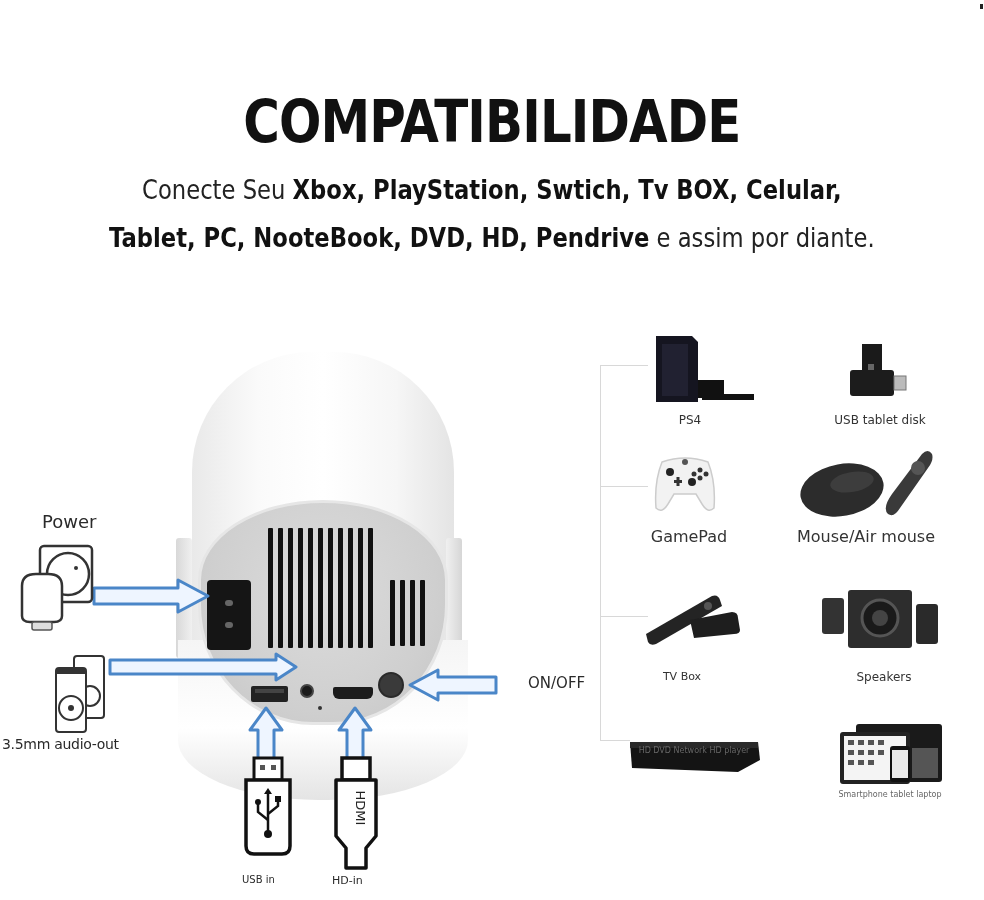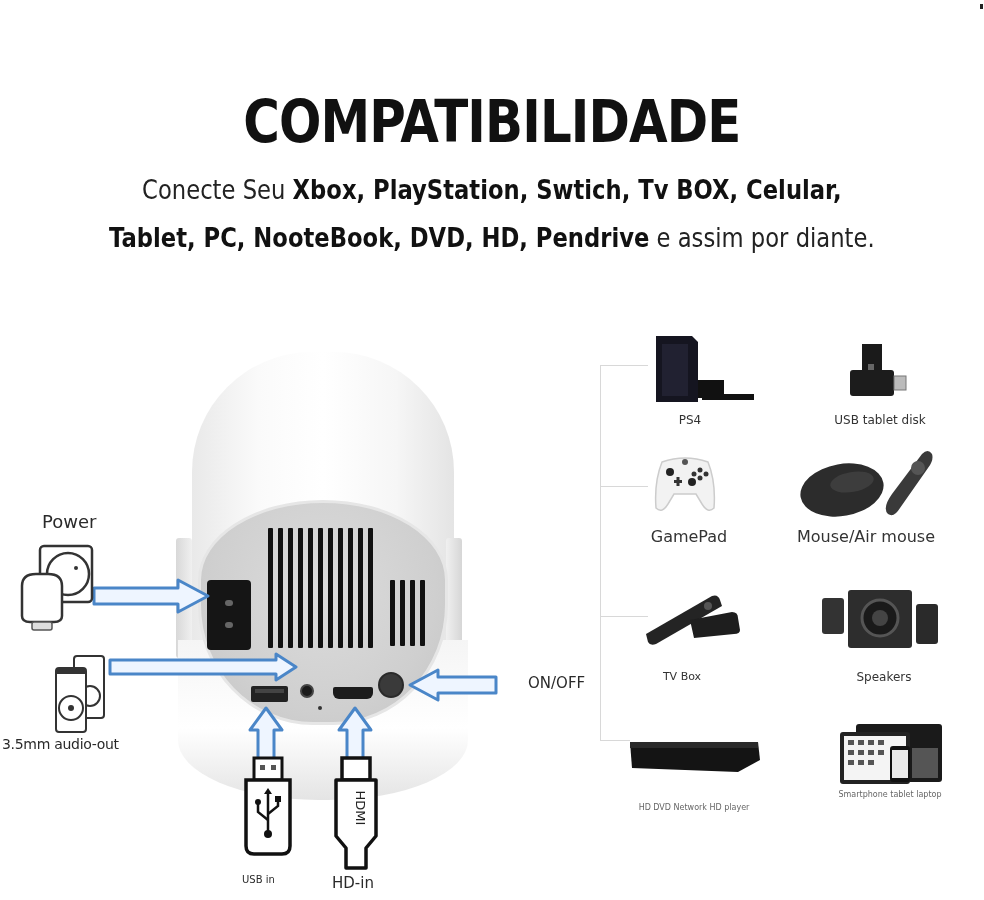--- a/index.html
+++ b/index.html
@@ -60,21 +60,21 @@
 
   
   .arrow { position: absolute; overflow: visible; }
 
   
   .lbl { position: absolute; font-family: "DejaVu Sans", sans-serif; color: #2a2a2a; white-space: nowrap; }
   .lbl-power { left: 42px; top: 511px; font-size: 18px; }
   .lbl-audio { left: 2px; top: 736px; font-size: 14px; letter-spacing: -0.3px; }
   .lbl-onoff { left: 513px; top: 674px; font-size: 15px; margin-left: 15px; }
   .lbl-usb { left: 242px; top: 874px; font-size: 10px; }
-  .lbl-hdmi { left: 332px; top: 874px; font-size: 15px; }
+  .lbl-hdmi { left: 332px; top: 874px; font-size: 11px; }
 
   
   .tree-line { position: absolute; background: #d8d8d8; }
   .device { position: absolute; }
   .device-label { position: absolute; font-family: "DejaVu Sans", sans-serif; color: #333; white-space: nowrap; text-align: center; transform: translateX(-50%); }
 </style>
 </head>
 <body>
 
 <div class="corner-dot"></div>
@@ -239,21 +239,21 @@
   <circle cx="62" cy="30" r="8" fill="#444"></circle>
   <rect x="4" y="10" width="22" height="36" rx="3" fill="#333"></rect>
   <rect x="98" y="16" width="22" height="40" rx="3" fill="#2a2a2a"></rect>
 </svg>
 <span class="device-label" style="left:884px;top:670px;font-size:12px">Speakers</span>
 
 <svg class="device" style="left:628px;top:738px" width="136" height="40" viewBox="0 0 136 40">
   <path d="M2 4 H130 L132 22 L110 34 L4 30 Z" fill="#141414"></path>
   <path d="M2 4 H130 V10 H2 Z" fill="#2a2a2a"></path>
 </svg>
-<span class="device-label" style="left:694px;top:803px;font-size:8px;color:#666">HD DVD Network HD player</span>
+<span class="device-label" style="left:694px;top:746px;font-size:8px;color:#666">HD DVD Network HD player</span>
 
 <svg class="device" style="left:836px;top:722px" width="108" height="64" viewBox="0 0 108 64">
   <rect x="20" y="2" width="86" height="58" rx="3" fill="#1a1a1a"></rect>
   <rect x="4" y="10" width="70" height="52" rx="3" fill="#222"></rect>
   <rect x="8" y="14" width="62" height="44" fill="#f4f4f4"></rect>
   <g fill="#555">
     <rect x="12" y="18" width="6" height="5"></rect>
       <rect x="22" y="18" width="6" height="5"></rect>
       <rect x="32" y="18" width="6" height="5"></rect>
       <rect x="42" y="18" width="6" height="5"></rect>

